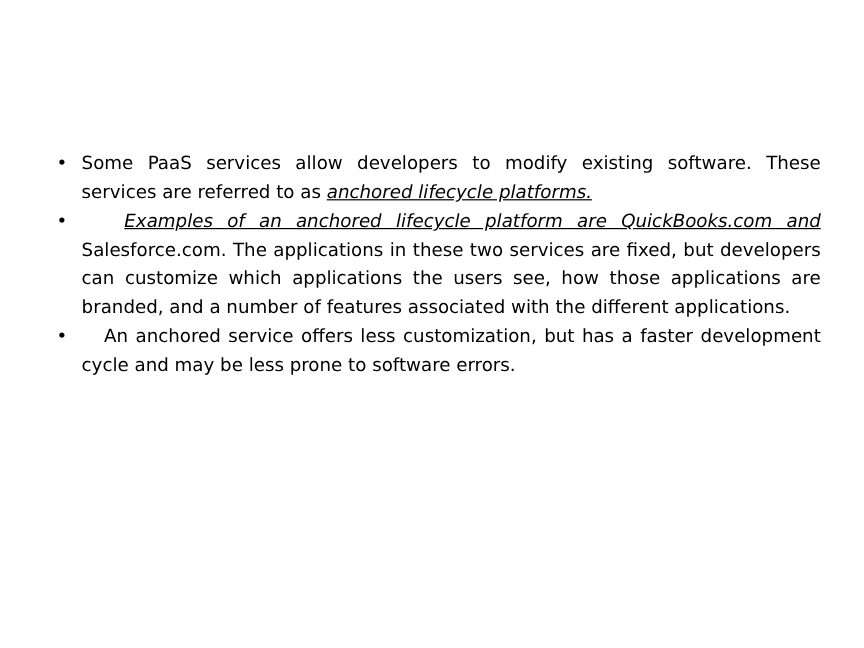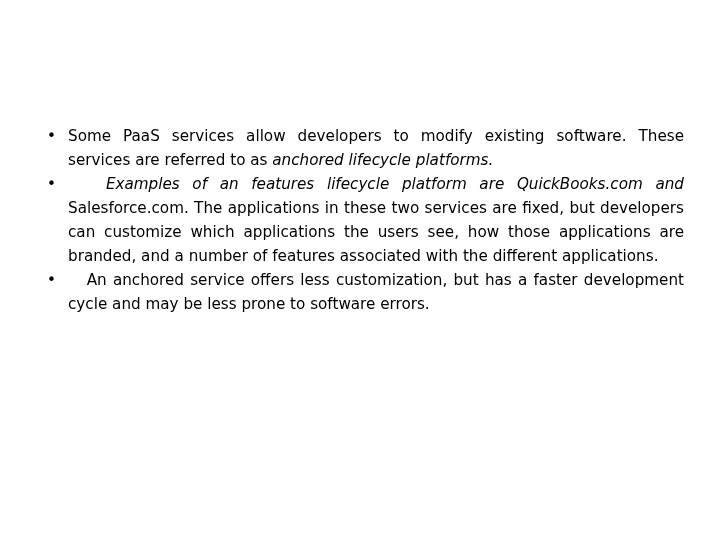--- a/index.html
+++ b/index.html
@@ -62,20 +62,21 @@
     text-align: left;
   }
 
   li.bullet-item > .bullet-text {
     display: block;
   }
 
   
   .em {
     font-style: italic;
+    text-decoration: underline;
   }
 
   .lead-space::before {
     content: "\00a0\00a0";
   }
 </style>
 </head>
 <body>
 
 <div id="slide">
@@ -86,21 +87,21 @@
       <li class="bullet-item">
         <span class="bullet-marker">•</span>
         <span class="bullet-text">
           <span>Some PaaS services allow developers to modify existing software. These services are referred to as </span><span class="em">anchored lifecycle platforms.</span>
         </span>
       </li>
 
       <li class="bullet-item">
         <span class="bullet-marker">•</span>
         <span class="bullet-text lead-space">
-          <span class="em">Examples of an features lifecycle platform are QuickBooks.com and</span><span> Salesforce.com. The applications in these two services are fixed, but developers can customize which applications the users see, how those applications are branded, and a number of features associated with the different applications.</span>
+          <span class="em">Examples of an anchored lifecycle platform are QuickBooks.com and</span><span> Salesforce.com. The applications in these two services are fixed, but developers can customize which applications the users see, how those applications are branded, and a number of features associated with the different applications.</span>
         </span>
       </li>
 
       <li class="bullet-item">
         <span class="bullet-marker">•</span>
         <span class="bullet-text lead-space">
           <span>An anchored service offers less customization, but has a faster development cycle and may be less prone to software errors.</span>
         </span>
       </li>
 

